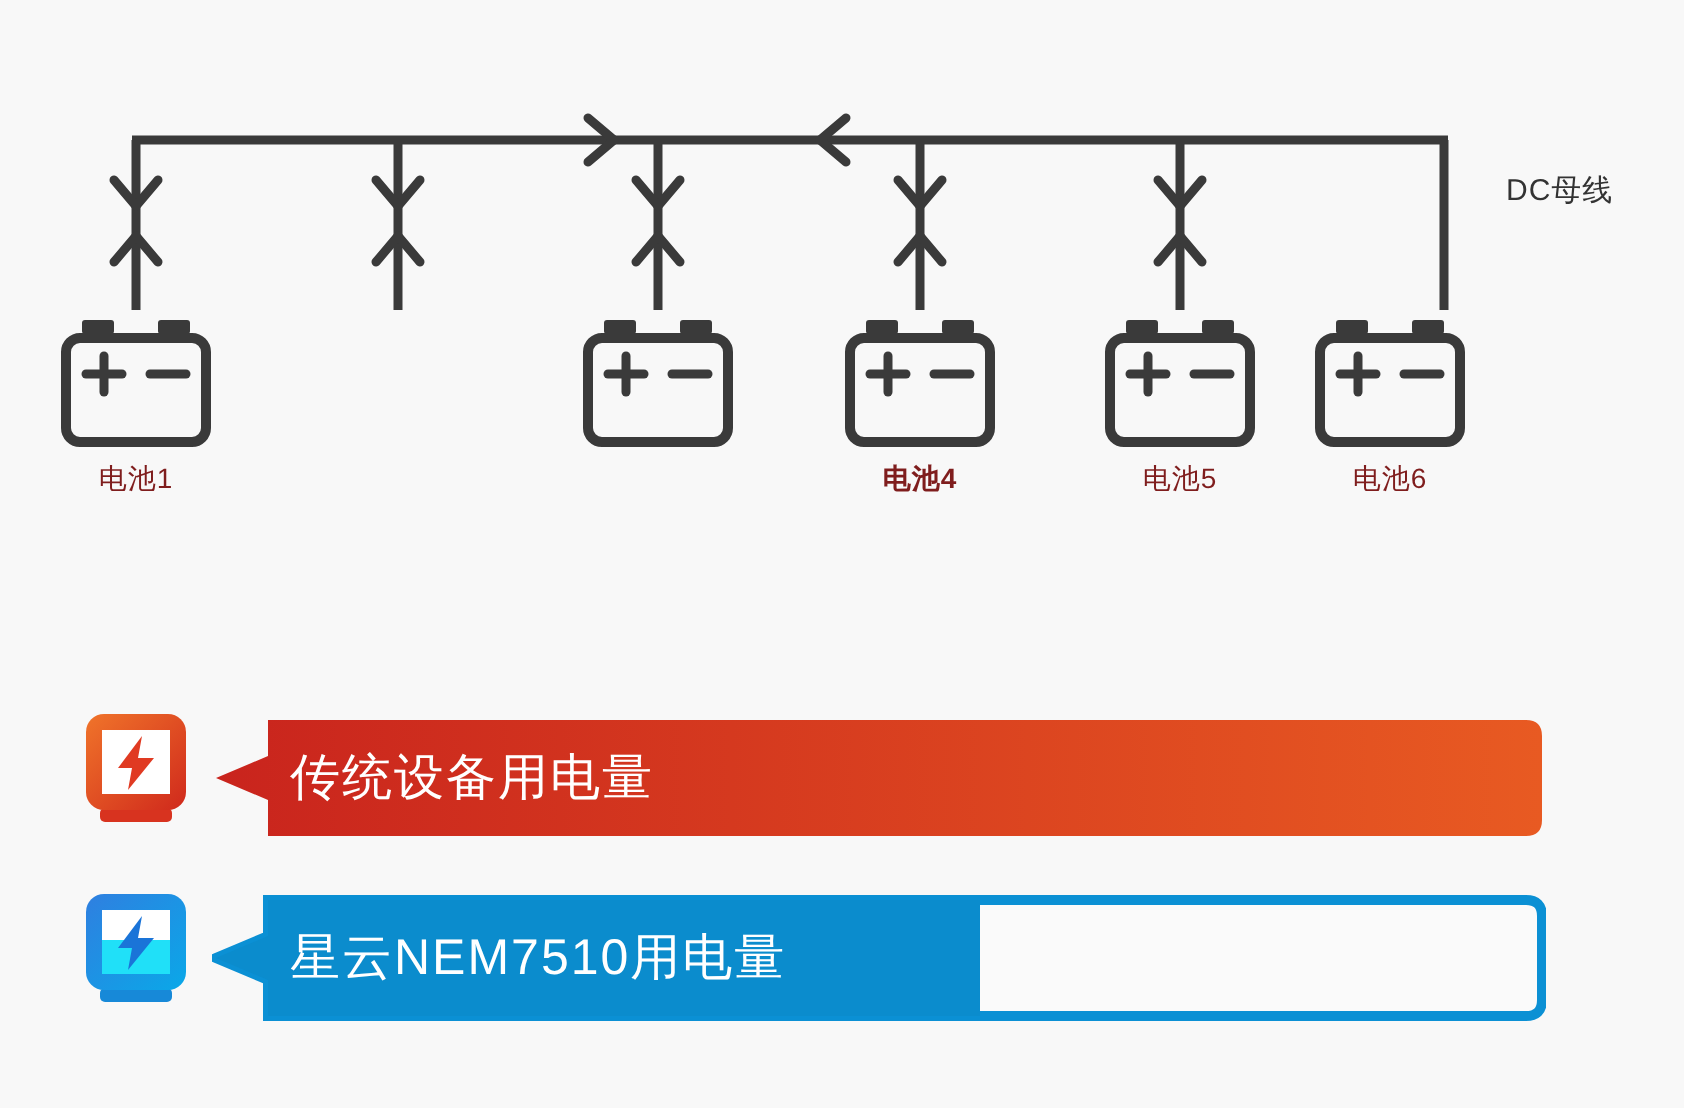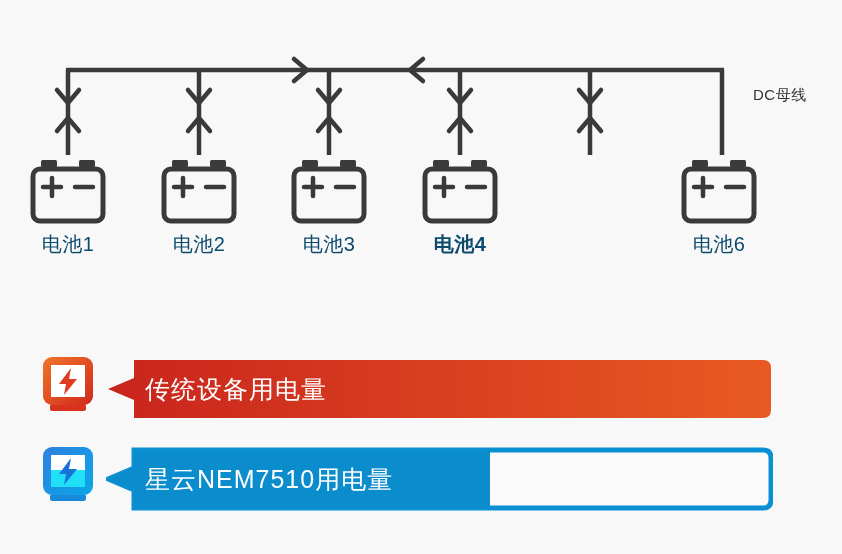--- a/index.html
+++ b/index.html
@@ -54,22 +54,22 @@
     position: absolute;
     width: 110px;
     text-align: center;
   }
   .battery-icon {
     display: block;
     margin: 0 auto;
   }
   .battery-label {
     margin-top: 6px;
-    font-size: 20px;
-    color: #0c4a6e;
+    font-size: 14px;
+    color: #7f1d1d;
     letter-spacing: 0.5px;
   }
 
   
   .bars {
     position: absolute;
     left: 0;
     top: 336px;
     width: 842px;
     height: 200px;
@@ -158,64 +158,63 @@
         <rect x="4" y="14" width="70" height="52" rx="7" fill="none" stroke="#3a3a3a" stroke-width="5"></rect>
         <g stroke="#3a3a3a" stroke-width="4.5" stroke-linecap="round">
           <line x1="14" y1="32" x2="32" y2="32"></line>
           <line x1="23" y1="23" x2="23" y2="41"></line>
           <line x1="46" y1="32" x2="64" y2="32"></line>
         </g>
       </svg>
       <div class="battery-label">电池1</div>
     </div>
 
-    <div class="battery-cell" style="left:144px;">
-      <svg class="battery-icon" width="78" height="70" viewBox="0 0 78 70">
-        <rect x="12" y="5" width="16" height="7" rx="1.5" fill="#3a3a3a"></rect>
-        <rect x="50" y="5" width="16" height="7" rx="1.5" fill="#3a3a3a"></rect>
-        <rect x="4" y="14" width="70" height="52" rx="7" fill="none" stroke="#3a3a3a" stroke-width="5"></rect>
-        <g stroke="#3a3a3a" stroke-width="4.5" stroke-linecap="round">
-          <line x1="14" y1="32" x2="32" y2="32"></line>
-          <line x1="23" y1="23" x2="23" y2="41"></line>
-          <line x1="46" y1="32" x2="64" y2="32"></line>
-        </g>
-      </svg>
-      <div class="battery-label">电池2</div>
-    </div>
 
     <div class="battery-cell" style="left:274px;">
       <svg class="battery-icon" width="78" height="70" viewBox="0 0 78 70">
         <rect x="12" y="5" width="16" height="7" rx="1.5" fill="#3a3a3a"></rect>
         <rect x="50" y="5" width="16" height="7" rx="1.5" fill="#3a3a3a"></rect>
         <rect x="4" y="14" width="70" height="52" rx="7" fill="none" stroke="#3a3a3a" stroke-width="5"></rect>
         <g stroke="#3a3a3a" stroke-width="4.5" stroke-linecap="round">
           <line x1="14" y1="32" x2="32" y2="32"></line>
           <line x1="23" y1="23" x2="23" y2="41"></line>
           <line x1="46" y1="32" x2="64" y2="32"></line>
         </g>
       </svg>
-      <div class="battery-label">电池3</div>
     </div>
 
     <div class="battery-cell" style="left:405px;font-weight:bold;">
       <svg class="battery-icon" width="78" height="70" viewBox="0 0 78 70">
         <rect x="12" y="5" width="16" height="7" rx="1.5" fill="#3a3a3a"></rect>
         <rect x="50" y="5" width="16" height="7" rx="1.5" fill="#3a3a3a"></rect>
         <rect x="4" y="14" width="70" height="52" rx="7" fill="none" stroke="#3a3a3a" stroke-width="5"></rect>
         <g stroke="#3a3a3a" stroke-width="4.5" stroke-linecap="round">
           <line x1="14" y1="32" x2="32" y2="32"></line>
           <line x1="23" y1="23" x2="23" y2="41"></line>
           <line x1="46" y1="32" x2="64" y2="32"></line>
         </g>
       </svg>
       <div class="battery-label">电池4</div>
     </div>
 
-
-    <div class="battery-cell" style="left:664px;">
+    <div class="battery-cell" style="left:535px;">
+      <svg class="battery-icon" width="78" height="70" viewBox="0 0 78 70">
+        <rect x="12" y="5" width="16" height="7" rx="1.5" fill="#3a3a3a"></rect>
+        <rect x="50" y="5" width="16" height="7" rx="1.5" fill="#3a3a3a"></rect>
+        <rect x="4" y="14" width="70" height="52" rx="7" fill="none" stroke="#3a3a3a" stroke-width="5"></rect>
+        <g stroke="#3a3a3a" stroke-width="4.5" stroke-linecap="round">
+          <line x1="14" y1="32" x2="32" y2="32"></line>
+          <line x1="23" y1="23" x2="23" y2="41"></line>
+          <line x1="46" y1="32" x2="64" y2="32"></line>
+        </g>
+      </svg>
+      <div class="battery-label">电池5</div>
+    </div>
+
+    <div class="battery-cell" style="left:640px;">
       <svg class="battery-icon" width="78" height="70" viewBox="0 0 78 70">
         <rect x="12" y="5" width="16" height="7" rx="1.5" fill="#3a3a3a"></rect>
         <rect x="50" y="5" width="16" height="7" rx="1.5" fill="#3a3a3a"></rect>
         <rect x="4" y="14" width="70" height="52" rx="7" fill="none" stroke="#3a3a3a" stroke-width="5"></rect>
         <g stroke="#3a3a3a" stroke-width="4.5" stroke-linecap="round">
           <line x1="14" y1="32" x2="32" y2="32"></line>
           <line x1="23" y1="23" x2="23" y2="41"></line>
           <line x1="46" y1="32" x2="64" y2="32"></line>
         </g>
       </svg>

